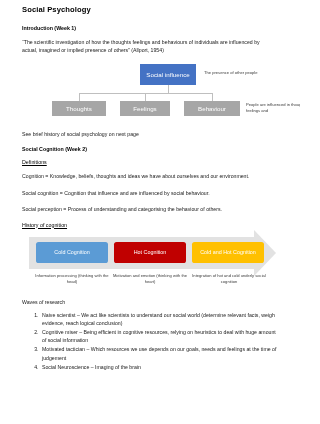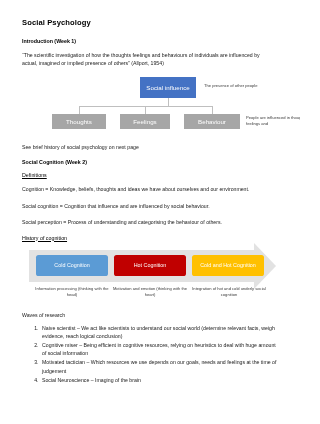--- a/index.html
+++ b/index.html
@@ -12,21 +12,21 @@
     background: #ffffff;
     font-family: "Liberation Sans", sans-serif;
     color: #1a1a1a;
     overflow: hidden;
   }
   .page {
     position: relative;
     width: 300px;
     height: 424px;
     box-sizing: border-box;
-    padding: 18px 20px 0 22px;
+    padding: 5px 20px 0 22px;
   }
 
   .doc-title {
     font-size: 7.6px;
     font-weight: bold;
     letter-spacing: 0.1px;
     margin: 0 0 11px 0;
     color: #000;
   }
   .heading {

